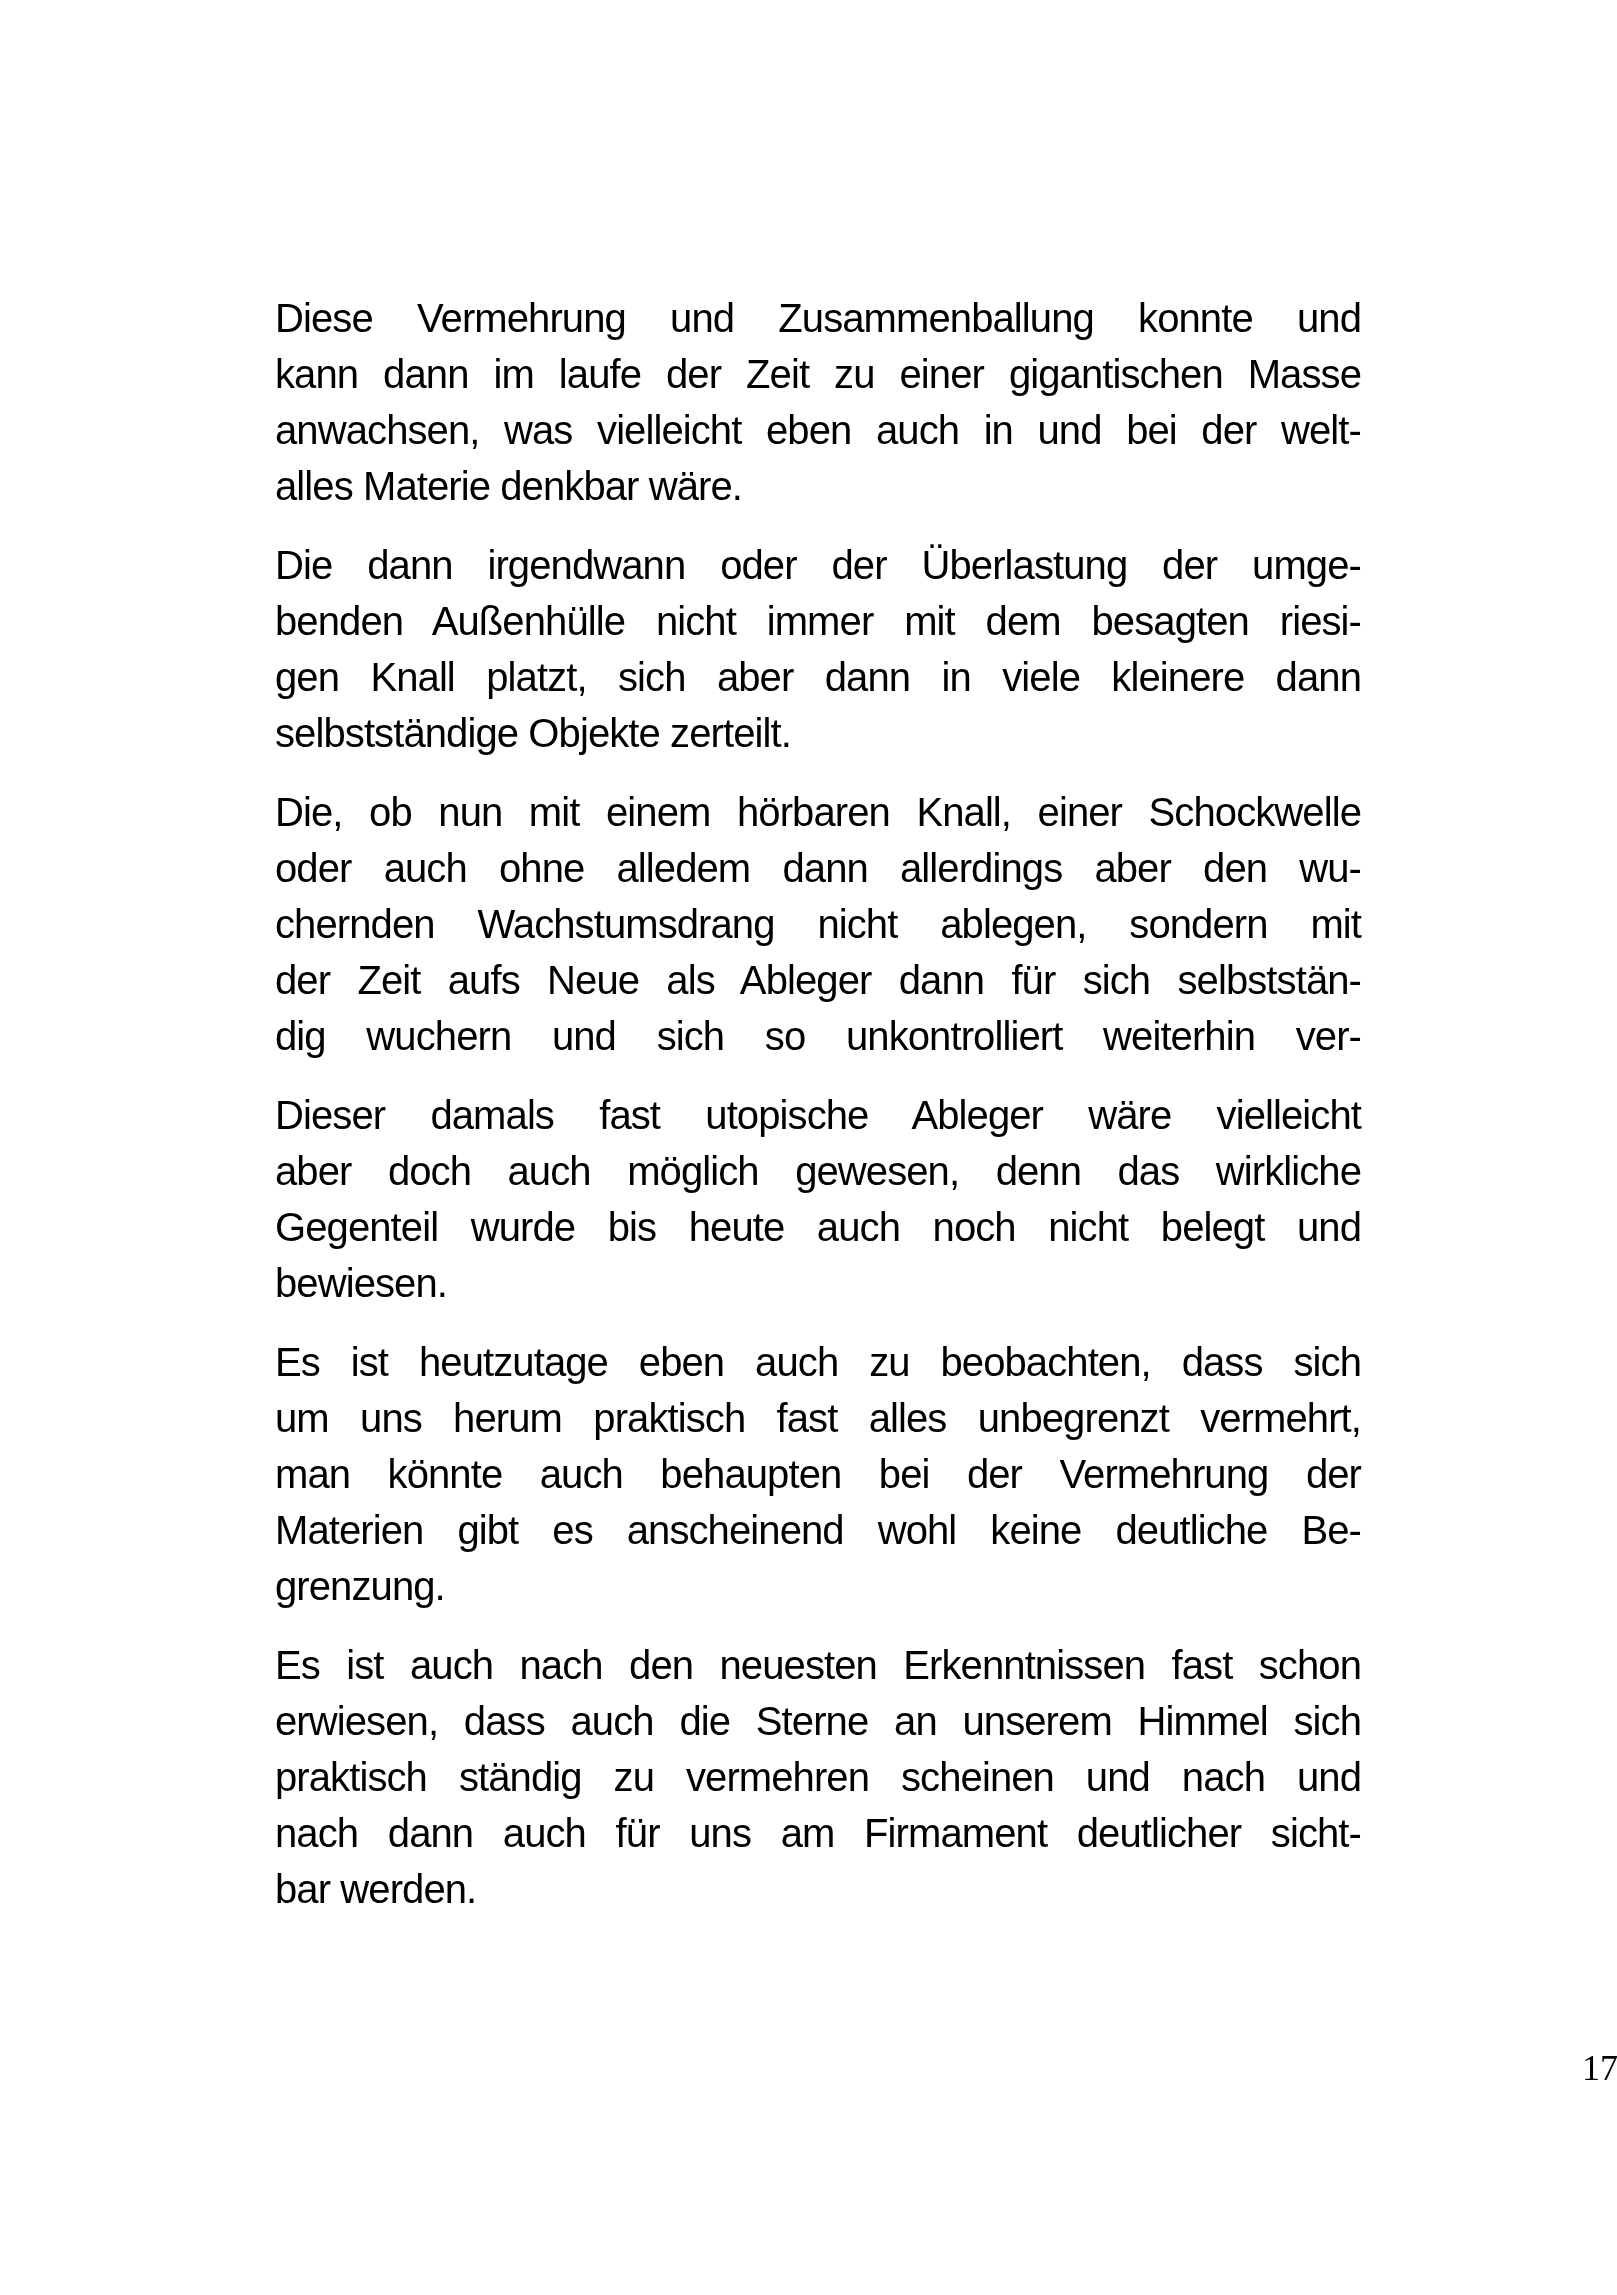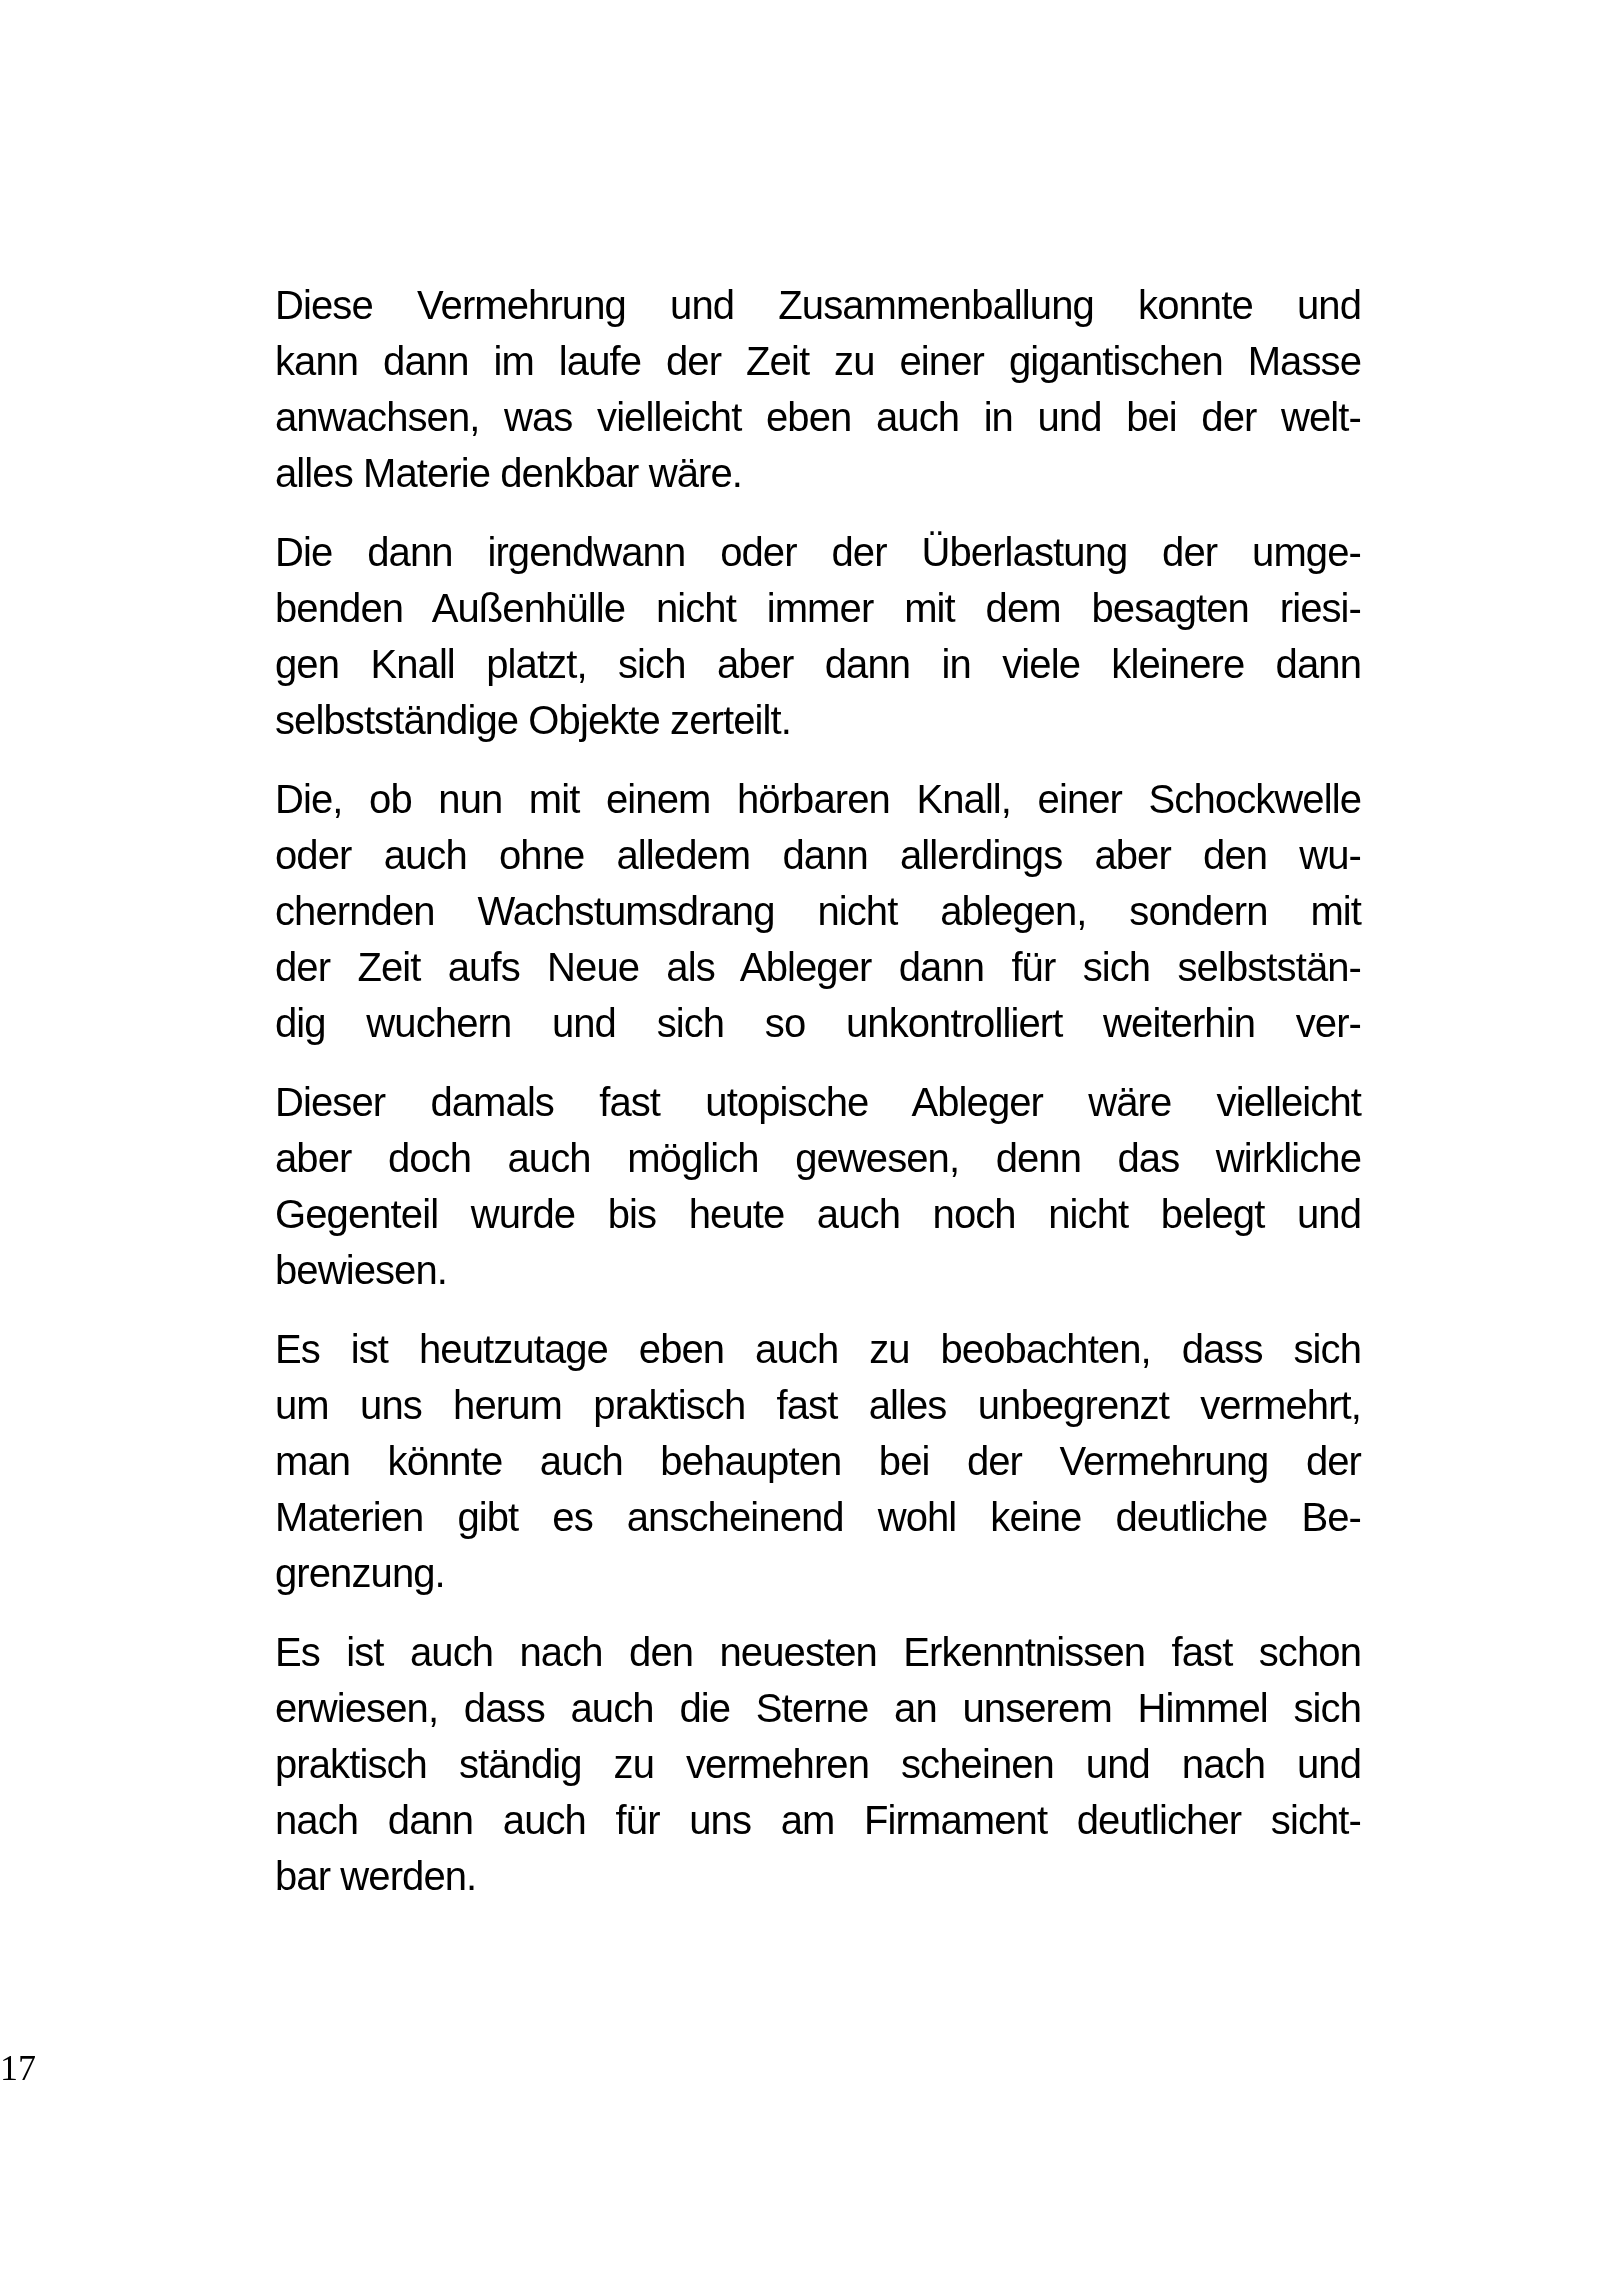--- a/index.html
+++ b/index.html
@@ -14,21 +14,21 @@
     overflow: hidden;
   }
   .page {
     position: absolute;
     inset: 0;
     background: #ffffff;
   }
   .text-block {
     position: absolute;
     left: 275px;
-    top: 277px;
+    top: 290px;
     width: 1086px;
     font-family: "Liberation Sans", "DejaVu Sans", sans-serif;
     font-size: 40px;
     line-height: 56px;
     letter-spacing: -0.9px;
     color: #000000;
   }
   .paragraph {
     margin: 0 0 23px 0;
     padding: 0;
@@ -42,21 +42,21 @@
   }
   .line.last {
     text-align-last: left;
     white-space: normal;
   }
   .page-number {
     position: absolute;
     top: 2050px;
     left: 0;
     width: 100%;
-    text-align: left;
+    text-align: right;
     font-family: "Liberation Serif", "DejaVu Serif", serif;
     font-size: 36px;
     line-height: 1;
     color: #000000;
   }
 </style>
 </head>
 <body>
 
 <div class="page">

